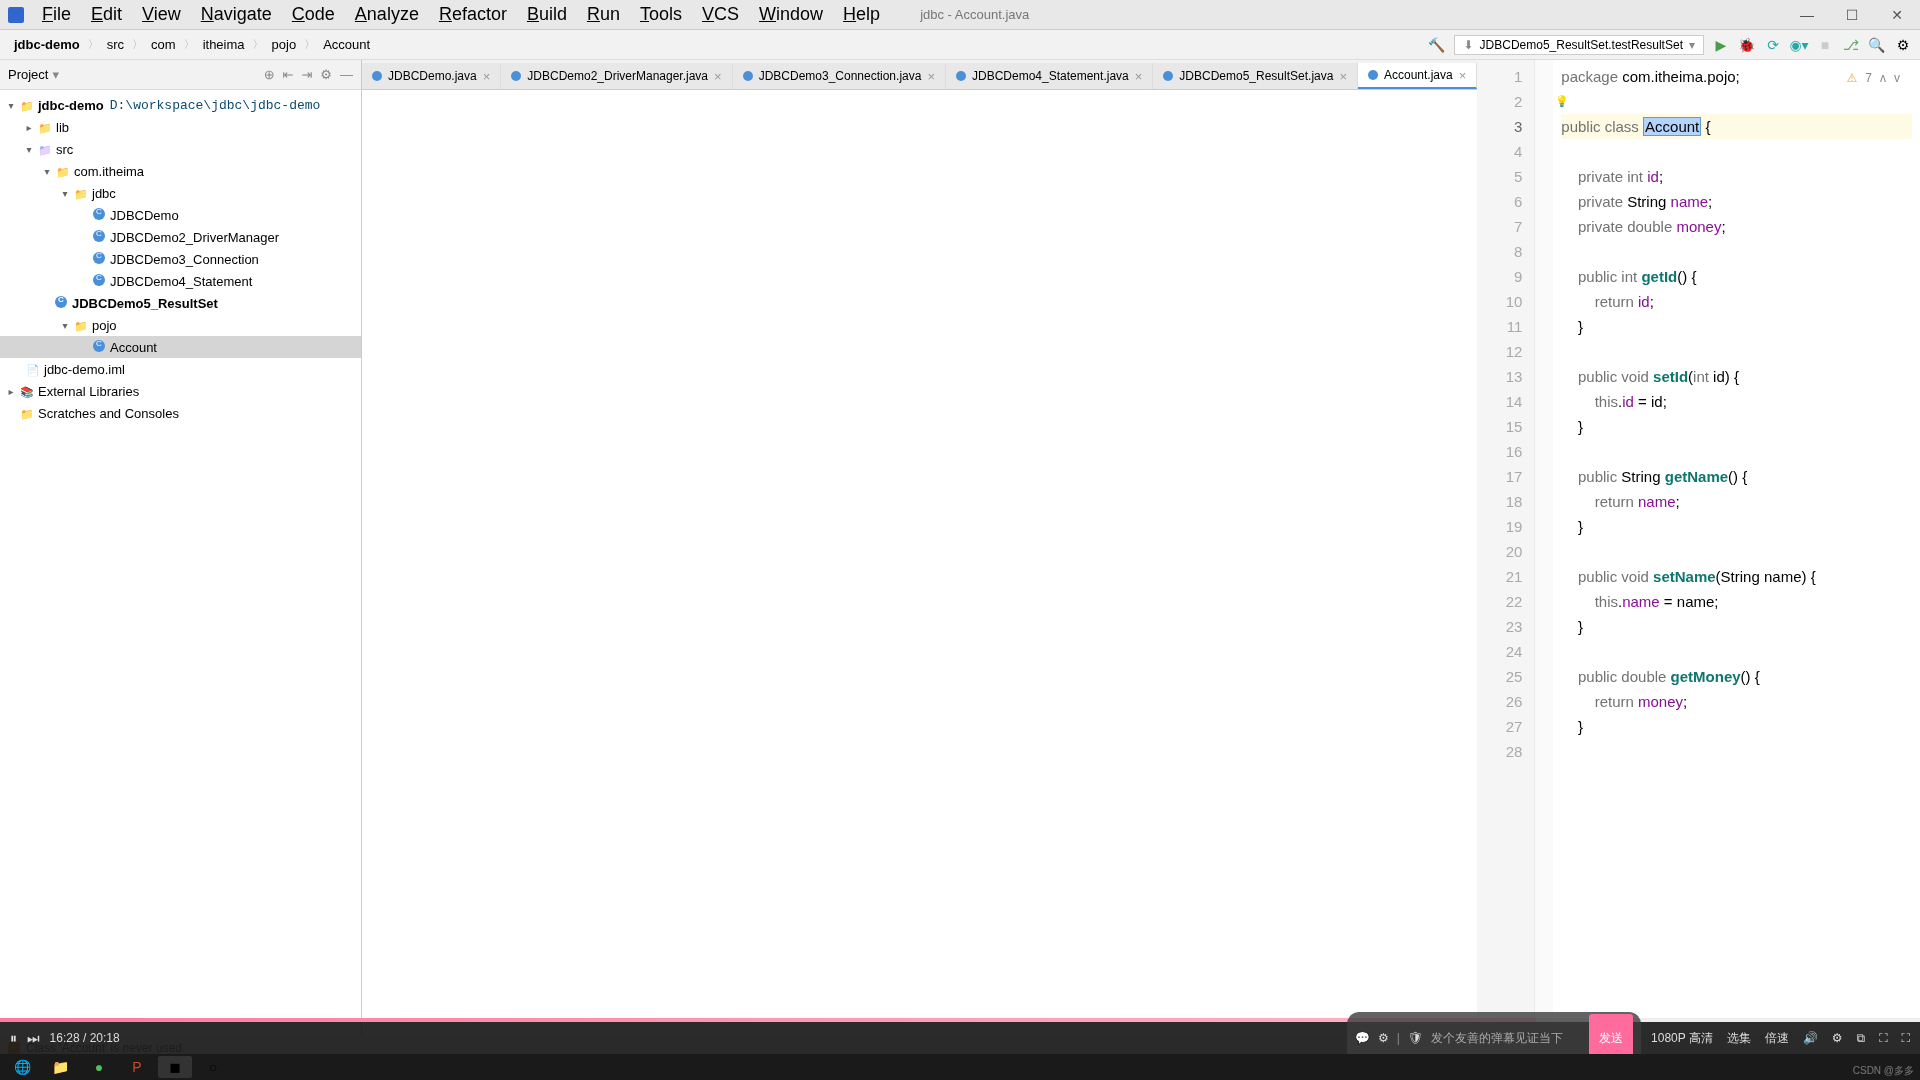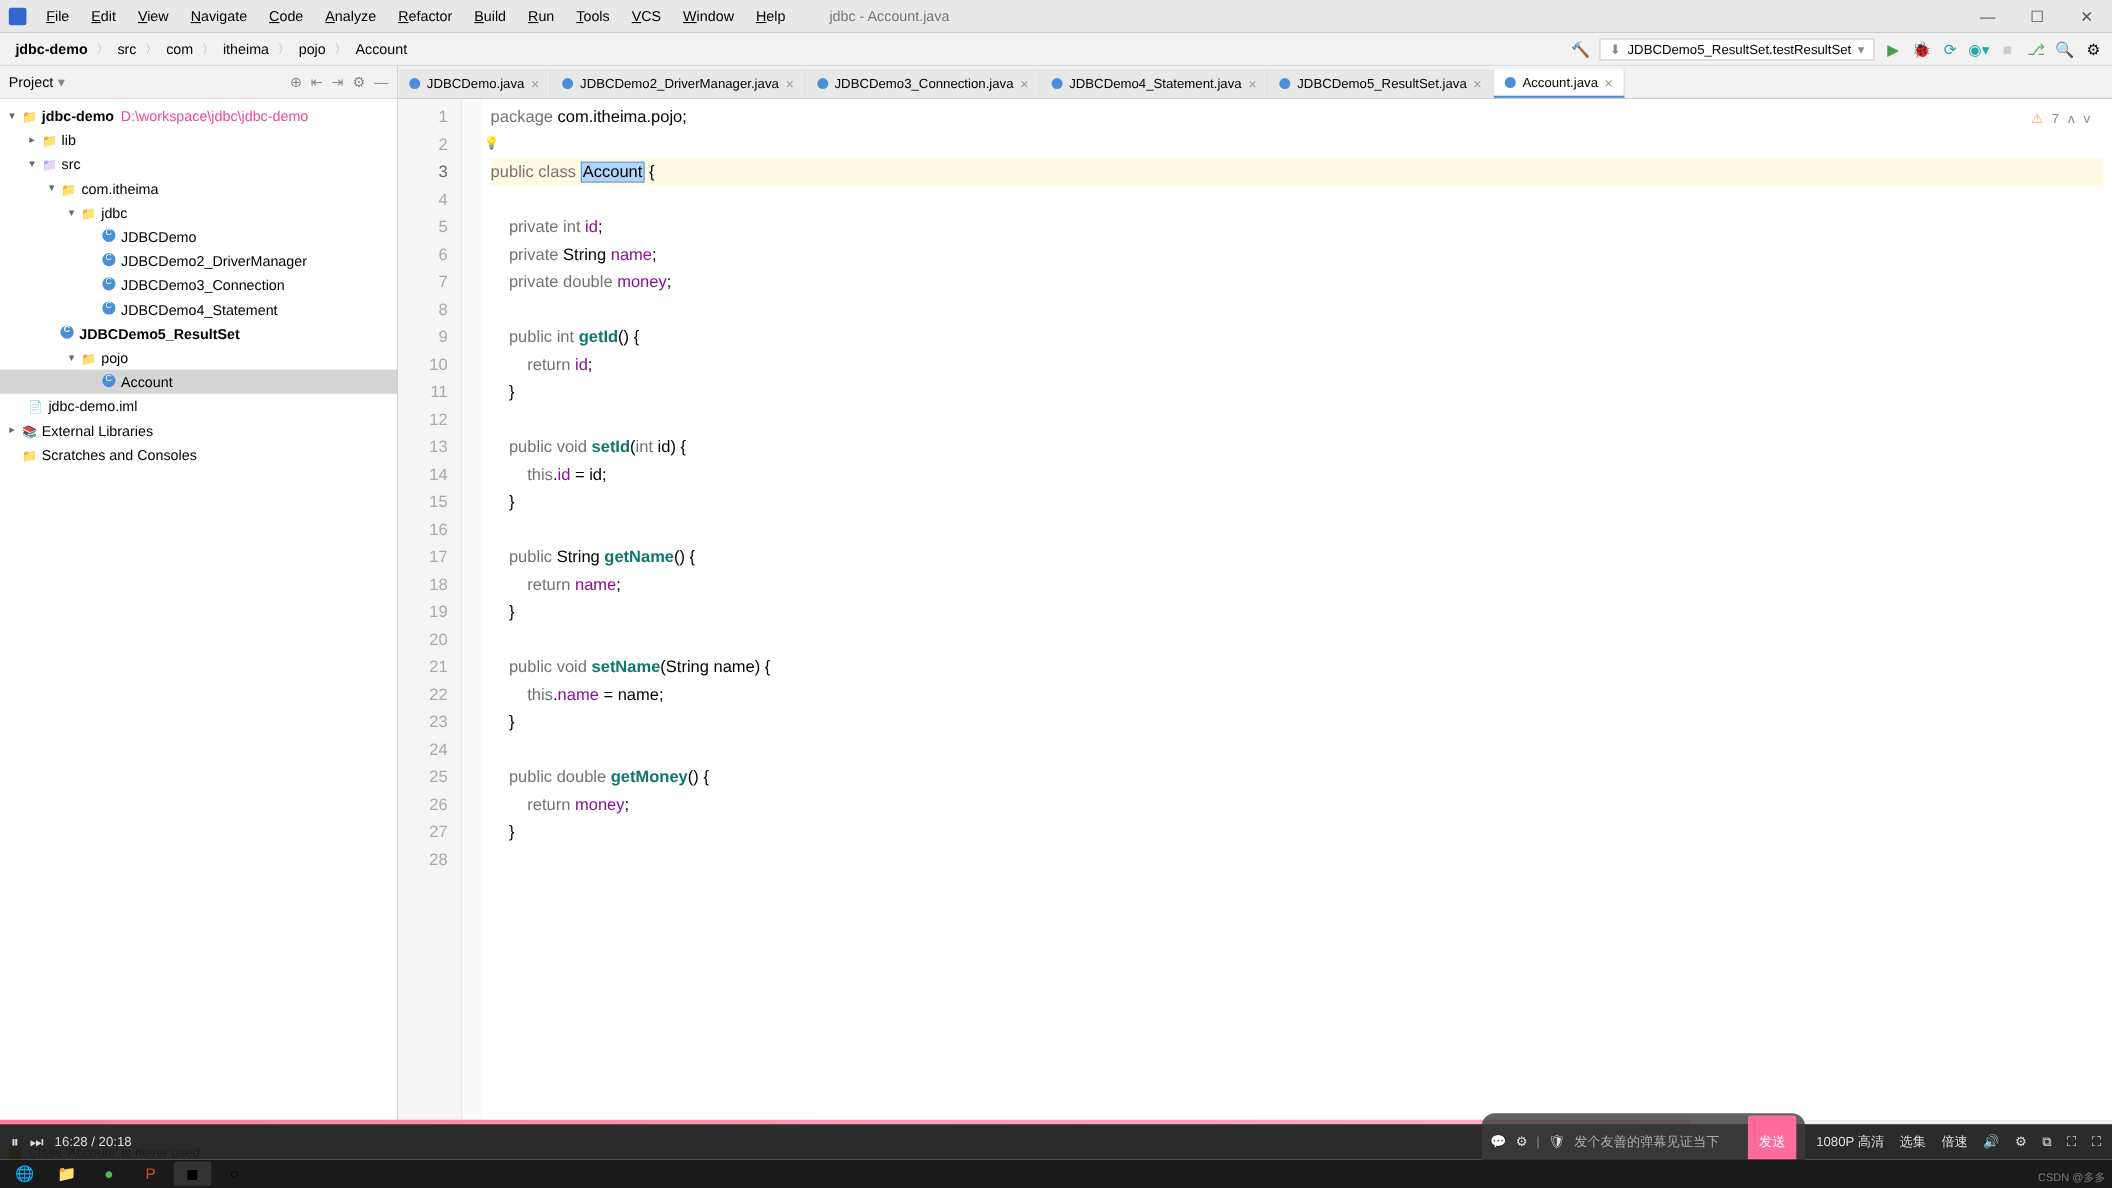--- a/index.html
+++ b/index.html
@@ -5,21 +5,21 @@
 * { margin: 0; padding: 0; box-sizing: border-box; font-family: "Segoe UI", Arial, sans-serif; }
 body { width: 1920px; height: 1080px; overflow: hidden; background: #f0f0f0; position: relative; transform-origin: top left; }
 
 
 .window { width: 100%; height: 100%; background: #f2f2f2; display: flex; flex-direction: column; }
 
 
 .titlebar { height: 30px; background: #e8e8e8; display: flex; align-items: center; padding: 0 8px; border-bottom: 1px solid #ccc; }
 .titlebar-icon { width: 16px; height: 16px; background: #3366cc; border-radius: 2px; margin-right: 8px; }
 .menu-bar { display: flex; gap: 0; }
-.menu-item { padding: 3px 10px; font-size: 13px; cursor: pointer; }
+.menu-item { padding: 3px 10px; font-size: 18px; cursor: pointer; }
 .menu-item u { text-decoration: underline; }
 .titlebar-title { margin-left: 30px; color: #777; font-size: 13px; }
 .window-controls { margin-left: auto; display: flex; gap: 15px; }
 .window-controls span { width: 30px; text-align: center; cursor: pointer; color: #555; font-size: 14px; }
 
 
 .navbar { height: 30px; background: #f2f2f2; display: flex; align-items: center; padding: 0 8px; border-bottom: 1px solid #ddd; }
 .breadcrumb { display: flex; align-items: center; font-size: 13px; }
 .bc-item { padding: 2px 6px; }
 .bc-item.bold { font-weight: bold; }
@@ -37,29 +37,29 @@
 .project-panel { width: 362px; background: #fff; border-right: 1px solid #ccc; display: flex; flex-direction: column; }
 .project-header { height: 30px; background: #f2f2f2; border-bottom: 1px solid #ddd; display: flex; align-items: center; padding: 0 8px; font-size: 13px; }
 .project-header-icons { margin-left: auto; display: flex; gap: 8px; color: #888; }
 .project-header-icons span { cursor: pointer; font-size: 13px; }
 .tree { padding: 4px 0; overflow-y: auto; font-size: 13px; }
 .tree-row { display: flex; align-items: center; height: 22px; padding-left: 4px; cursor: pointer; white-space: nowrap; }
 .tree-row.selected { background: #d5d5d5; }
 .tree-arrow { width: 14px; text-align: center; color: #666; font-size: 10px; }
 .tree-icon { width: 18px; text-align: center; }
 .tree-label { margin-left: 2px; }
-.tree-path-hint { color: #ec4899; margin-left: 6px; }
+.tree-path-hint { color: #0c4a6e; margin-left: 6px; font-family: Liberation Mono, monospace; }
 .folder-icon::before { content: "📁"; font-size: 11px; }
 .java-icon { width: 12px; height: 12px; border-radius: 50%; background: #4a90d9; display: inline-block; position: relative; }
 .java-icon::after { content: "C"; color: #fff; font-size: 8px; position: absolute; left: 3px; top: -1px; }
 .lib-icon::before { content: "📚"; font-size: 11px; }
 .iml-icon::before { content: "📄"; font-size: 11px; }
 
 
-.editor-area { flex: 1; display: flex; flex-direction: column; background: #fff; }
+.editor-area { flex: 1; display: flex; background: #fff; }
 .tabs-bar { height: 30px; background: #f2f2f2; border-bottom: 1px solid #ccc; display: flex; align-items: flex-end; overflow: hidden; }
 .tab { height: 26px; padding: 0 10px; display: flex; align-items: center; gap: 6px; font-size: 12px; border-right: 1px solid #ddd; cursor: pointer; background: #e8e8e8; }
 .tab.active { background: #fff; border-bottom: 2px solid #4a90d9; }
 .tab-close { color: #999; font-size: 13px; }
 .tab-icon { width: 10px; height: 10px; border-radius: 50%; background: #4a90d9; }
 
 .editor-body { flex: 1; display: flex; overflow: auto; font-family: "JetBrains Mono", Consolas, monospace; font-size: 15px; line-height: 25px; position: relative; }
 .gutter { width: 58px; background: #f5f5f5; text-align: right; color: #aaa; padding: 4px 12px 4px 0; user-select: none; border-right: 1px solid #e8e8e8; }
 .gutter-line { height: 25px; }
 .gutter-line.active { color: #666; }

